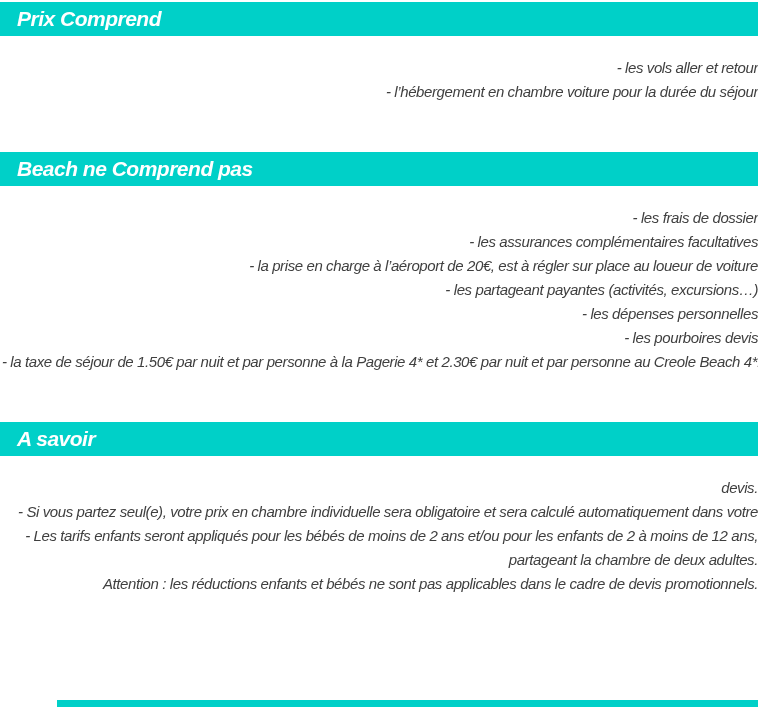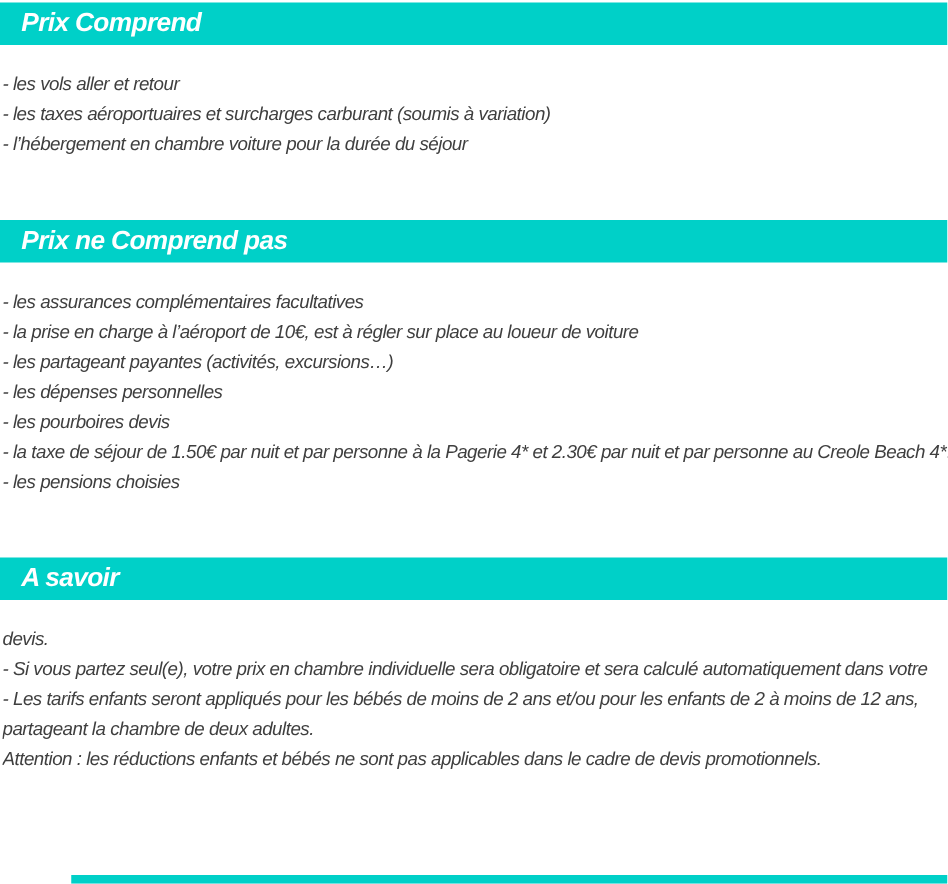--- a/index.html
+++ b/index.html
@@ -36,20 +36,21 @@
     color: #ffffff;
     font-style: italic;
     font-weight: bold;
     font-size: 21px;
     letter-spacing: -0.5px;
     white-space: nowrap;
   }
   .section-body {
     margin: 20px 0 48px 0;
     padding-left: 2px;
+    text-align: right;
   }
   .section-body .line {
     height: 24px;
     line-height: 24px;
     font-style: italic;
     font-size: 15px;
     letter-spacing: -0.4px;
     color: #3f3f3f;
     white-space: nowrap;
     overflow: hidden;
@@ -67,37 +68,36 @@
 <body>
 
 <div class="page">
 
   <div class="section">
     <div class="section-header first">
       <span class="header-label">Prix Comprend</span>
     </div>
     <div class="section-body">
         <div class="line">- les vols aller et retour</div>
-        <div class="line">- les taxes aéroportuaires et surcharges carburant (soumis à variation)</div>
         <div class="line">- l’hébergement en chambre voiture pour la durée du séjour</div>
       </div>
   </div>
 
   <div class="section">
     <div class="section-header">
-      <span class="header-label">Prix ne Comprend pas</span>
+      <span class="header-label">Beach ne Comprend pas</span>
     </div>
     <div class="section-body">
+        <div class="line">- les frais de dossier</div>
         <div class="line">- les assurances complémentaires facultatives</div>
-        <div class="line">- la prise en charge à l’aéroport de 10€, est à régler sur place au loueur de voiture</div>
+        <div class="line">- la prise en charge à l’aéroport de 20€, est à régler sur place au loueur de voiture</div>
         <div class="line">- les partageant payantes (activités, excursions…)</div>
         <div class="line">- les dépenses personnelles</div>
         <div class="line">- les pourboires devis</div>
         <div class="line">- la taxe de séjour de 1.50€ par nuit et par personne à la Pagerie 4* et 2.30€ par nuit et par personne au Creole Beach 4*.</div>
-        <div class="line">- les pensions choisies</div>
       </div>
   </div>
 
   <div class="section">
     <div class="section-header">
       <span class="header-label">A savoir</span>
     </div>
     <div class="section-body">
         <div class="line">devis.</div>
         <div class="line">- Si vous partez seul(e), votre prix en chambre individuelle sera obligatoire et sera calculé automatiquement dans votre</div>

